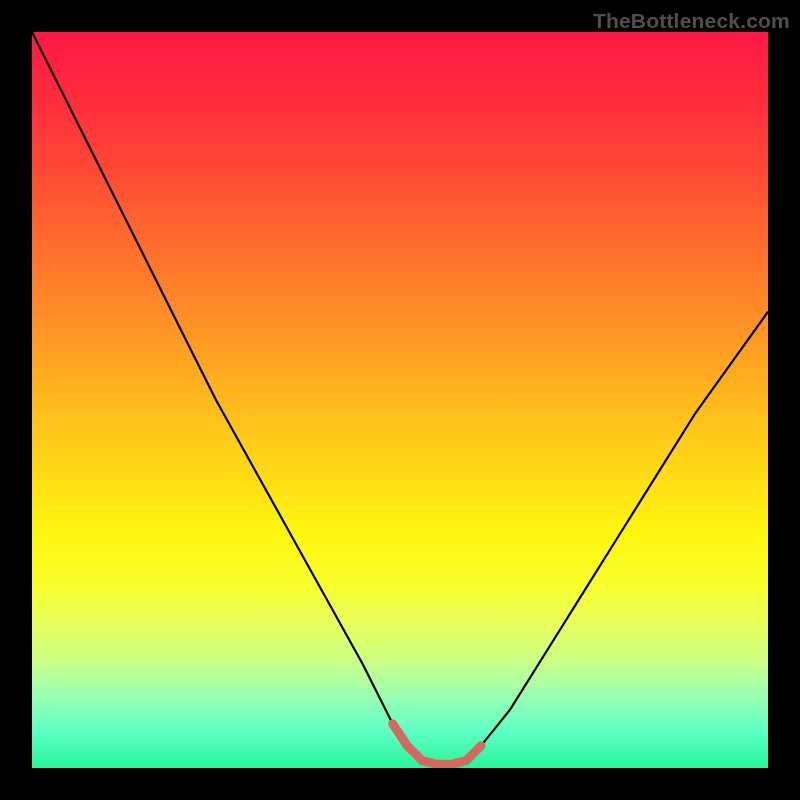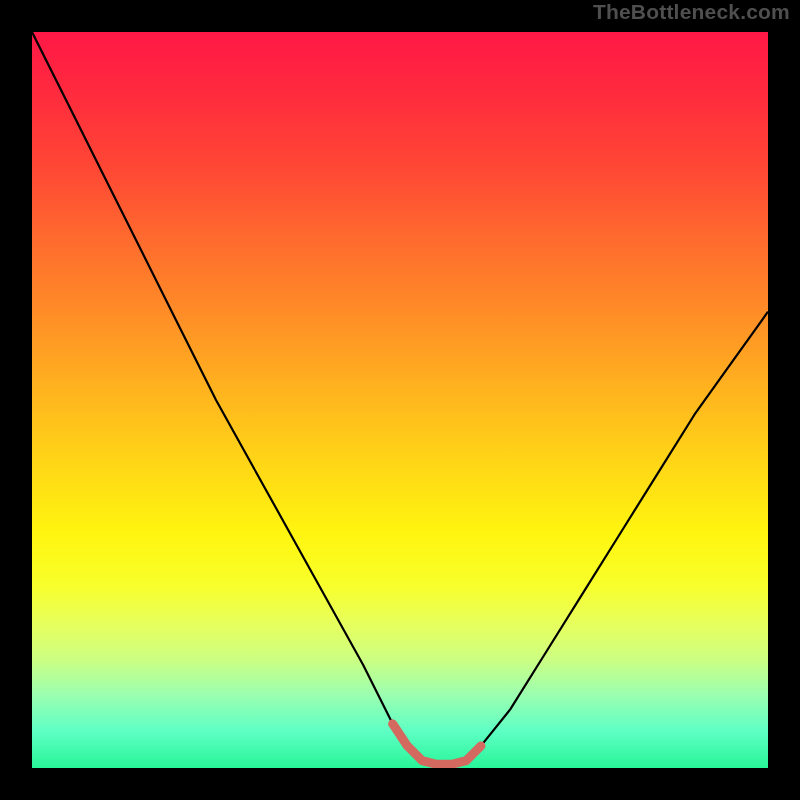--- a/index.html
+++ b/index.html
@@ -45,21 +45,21 @@
   }
   .plot-svg {
     position: absolute;
     left: 0;
     top: 0;
     width: 736px;
     height: 736px;
   }
   .watermark {
     position: absolute;
-    top: 0;
+    top: 9px;
     right: 10px;
     color: #4f4f4f;
     font-size: 21px;
     font-weight: 600;
     letter-spacing: 0.2px;
     user-select: none;
   }
 </style>
 </head>
 <body>

